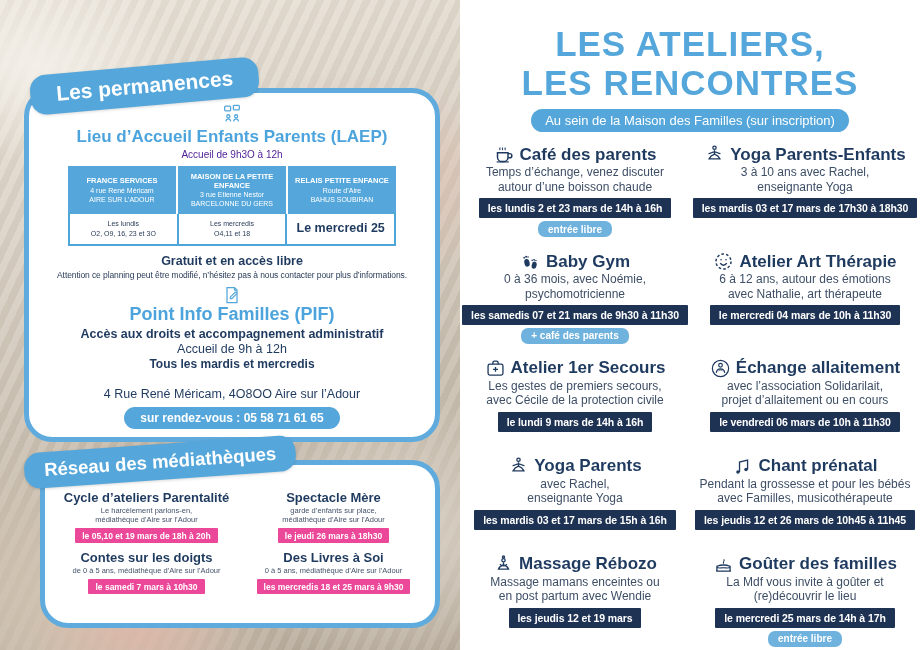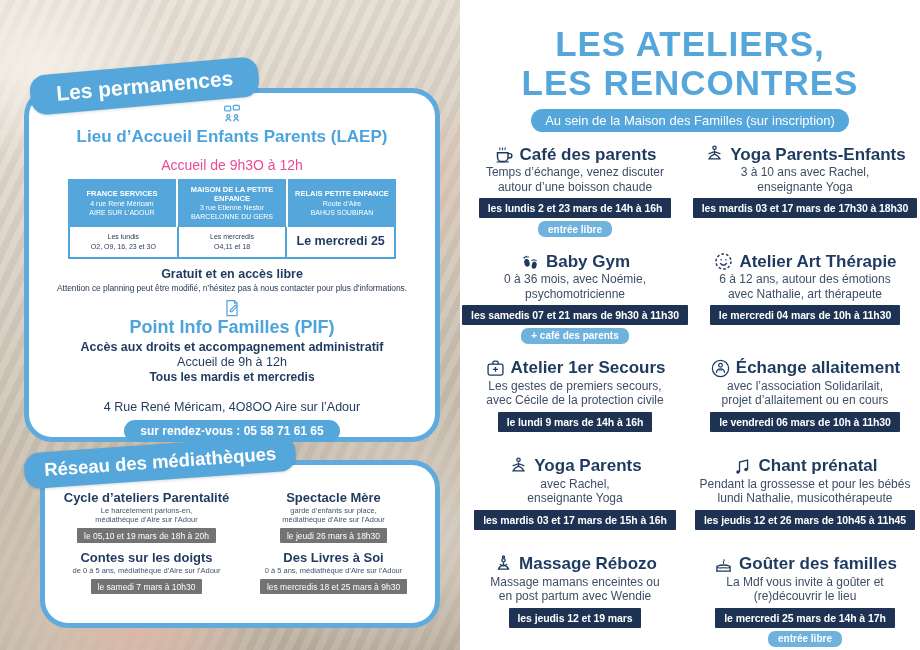--- a/index.html
+++ b/index.html
@@ -23,21 +23,21 @@
        z-index:6;white-space:nowrap;box-shadow:0 1px 3px rgba(0,0,0,.15)}
   .tab1{left:30px;top:66px;font-size:21px;padding:8px 26px;transform:rotate(-5deg)}
   .tab2{left:24px;top:444px;font-size:18.5px;padding:7px 20px;transform:rotate(-4deg)}
   .card{position:absolute;background:#fff;border:5px solid #5fabdd;border-radius:28px;
         text-align:center;color:#1f3a5f;z-index:3}
   .card1{left:24px;top:88px;width:376px;height:326px;padding:10px 15px 8px}
   .card2{left:40px;top:460px;width:370px;height:124px;padding:26px 10px 8px}
 
   .sec-icon{color:#55a7db;line-height:0}
   .laep-title{font-size:17px;font-weight:bold;color:#4da4dc;margin-top:2px}
-  .laep-sub{font-size:14px;margin-top:10px;color:#ec4899}
+  .laep-sub{font-size:10px;margin-top:2px;color:#4c1d95}
 
   .laep-table{width:328px;margin:6px auto 0;font-size:7px}
   .lt-head{display:flex}
   .lt-hcell{flex:1;background:#55a7db;color:#fff;padding:5px 3px;display:flex;flex-direction:column;justify-content:center;min-height:38px}
   .lt-hcell + .lt-hcell{border-left:2px solid #fff}
   .lt-name{font-weight:bold;font-size:7.5px;line-height:1.25}
   .lt-addr{font-size:7px;line-height:1.3}
   .lt-body{display:flex;border:2px solid #4ea5da;border-top:none}
   .lt-bcell{flex:1;padding:5px 8px;display:flex;flex-direction:column;justify-content:center;line-height:1.4;color:#2a3c58}
   .lt-bcell + .lt-bcell{border-left:2px solid #4ea5da}
@@ -52,21 +52,21 @@
   .pif-l3{font-size:12px;font-weight:bold;margin-top:1px}
   .pif-l4{font-size:12.5px;margin-top:16px}
   .phone-pill{display:inline-block;background:#55a7db;color:#fff;font-weight:bold;font-size:12px;
               padding:4px 16px;border-radius:15px;margin-top:6px}
 
   .medi-grid{display:grid;grid-template-columns:1fr 1fr;row-gap:8px;column-gap:4px}
   .medi-item{}
   .medi-title{font-size:13px;font-weight:bold;color:#1f3a5f;line-height:1.15}
   .medi-desc{font-size:7.5px;color:#44536b;line-height:1.25;white-space:nowrap}
   .medi-desc:empty{display:none}
-  .medi-date{display:inline-block;background:#737373;color:#fff;font-weight:normal;font-size:8.5px;
+  .medi-date{display:inline-block;background:#ec4899;color:#fff;font-weight:bold;font-size:8.5px;
              padding:2.5px 7px;margin-top:3px;border-radius:1px;white-space:nowrap}
 
   
   .right{width:460px;height:650px;background:#fff;display:flex;flex-direction:column;align-items:center}
   .r-title{margin-top:24px;font-size:35px;font-weight:800;color:#55a7db;letter-spacing:1px;
            line-height:1.12;text-align:center}
   .sub-pill{margin-top:7px;background:#55a7db;color:#fff;font-weight:normal;font-size:13px;
             padding:4px 14px;border-radius:14px;white-space:nowrap}
 
   .ws-grid{width:460px;margin-top:8px;display:grid;grid-template-columns:1fr 1fr;row-gap:6px}
@@ -321,21 +321,21 @@
         <div class="ws-title-row">
           <span class="ws-icon">
             <svg viewBox="0 0 24 24" fill="currentColor">
               <path d="M8.6 18.3V7l9.2-2.2v10.6" fill="none" stroke="currentColor" stroke-width="1.5"></path>
               <circle cx="6.8" cy="18.4" r="2"></circle>
                 <circle cx="16" cy="15.5" r="2"></circle>
             </svg></span>
           <span>Chant prénatal</span>
         </div>
         <div class="ws-desc">Pendant la grossesse et pour les bébés</div>
-        <div class="ws-desc">lundi Nathalie, musicothérapeute</div>
+        <div class="ws-desc">avec Familles, musicothérapeute</div>
         <div><span class="ws-date">les jeudis 12 et 26 mars de 10h45 à 11h45</span></div>
         <div></div>
       </div>
 
       <div class="ws">
         <div class="ws-title-row">
           <span class="ws-icon">
             <svg viewBox="0 0 24 24" fill="none" stroke="currentColor" stroke-width="1.5">
               <circle cx="12" cy="3.4" r="1.2"></circle>
               <circle cx="12" cy="7.2" r="1.9"></circle>

